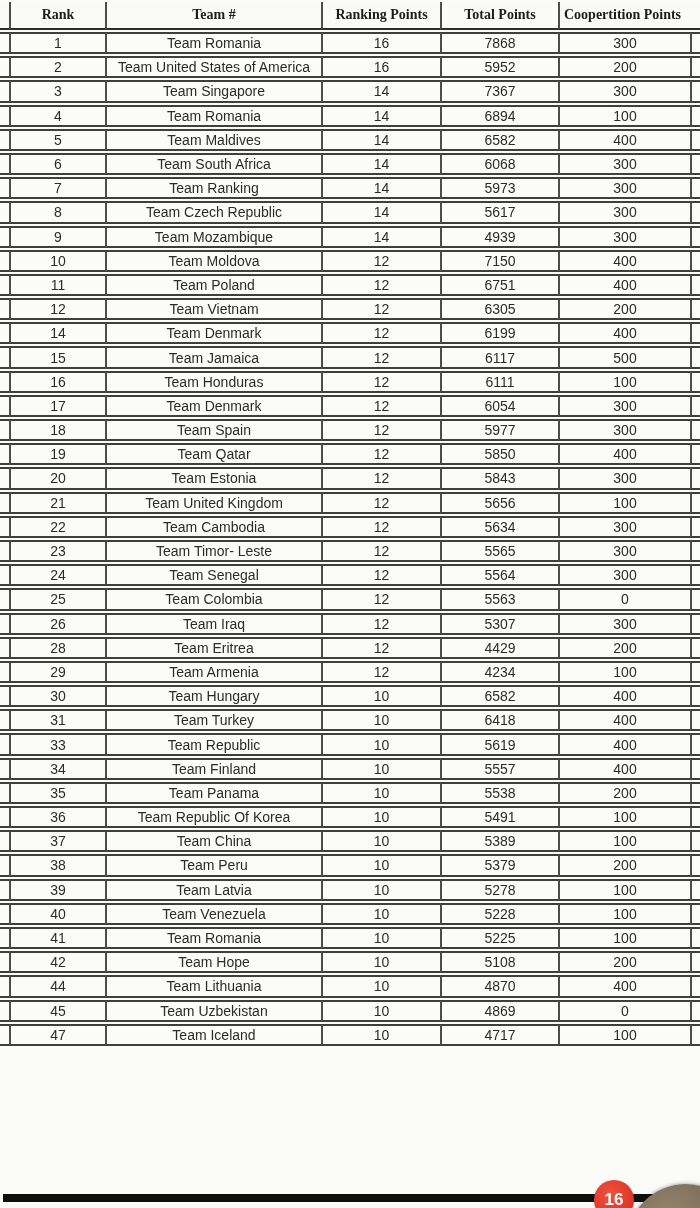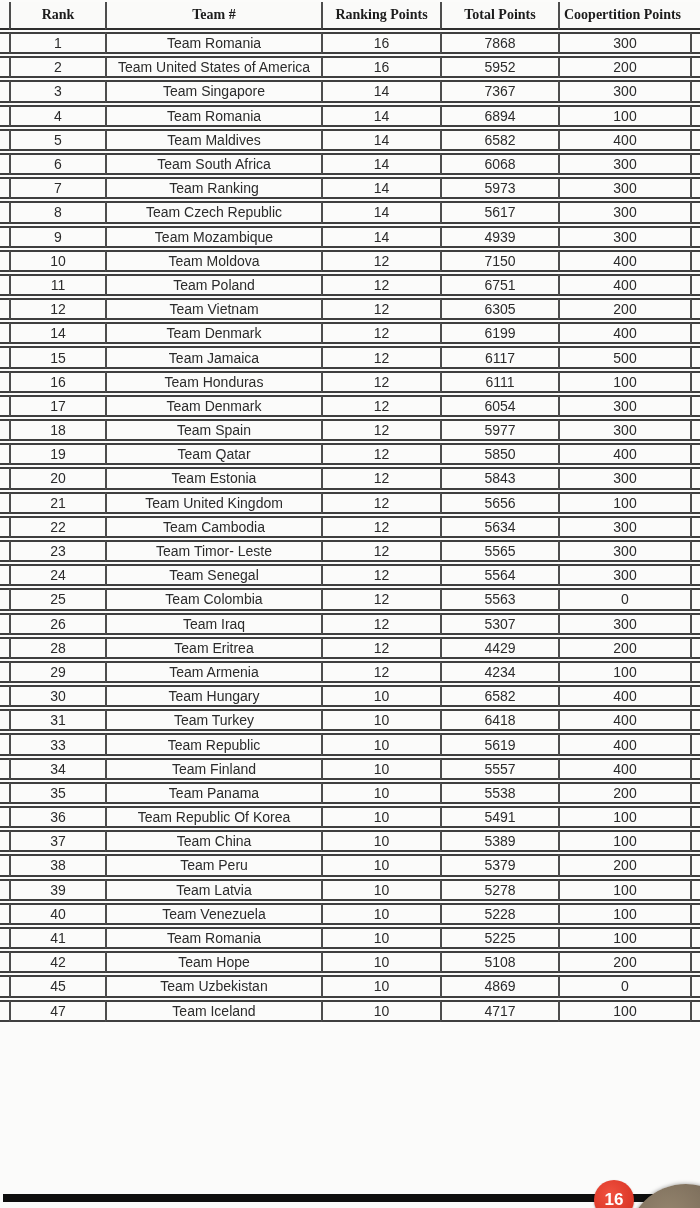--- a/index.html
+++ b/index.html
@@ -469,20 +469,29 @@
         <td class="sliver"></td>
         <td class="vline">42</td>
         <td class="vline">Team Hope</td>
         <td class="vline">10</td>
         <td class="vline">5108</td>
         <td class="vline">200</td>
         <td class="sliver vline"></td>
       </tr>
       <tr>
         <td class="sliver"></td>
+        <td class="vline">44</td>
+        <td class="vline">Team Lithuania</td>
+        <td class="vline">10</td>
+        <td class="vline">4870</td>
+        <td class="vline">400</td>
+        <td class="sliver vline"></td>
+      </tr>
+      <tr>
+        <td class="sliver"></td>
         <td class="vline">45</td>
         <td class="vline">Team Uzbekistan</td>
         <td class="vline">10</td>
         <td class="vline">4869</td>
         <td class="vline">0</td>
         <td class="sliver vline"></td>
       </tr>
       <tr>
         <td class="sliver"></td>
         <td class="vline">47</td>

